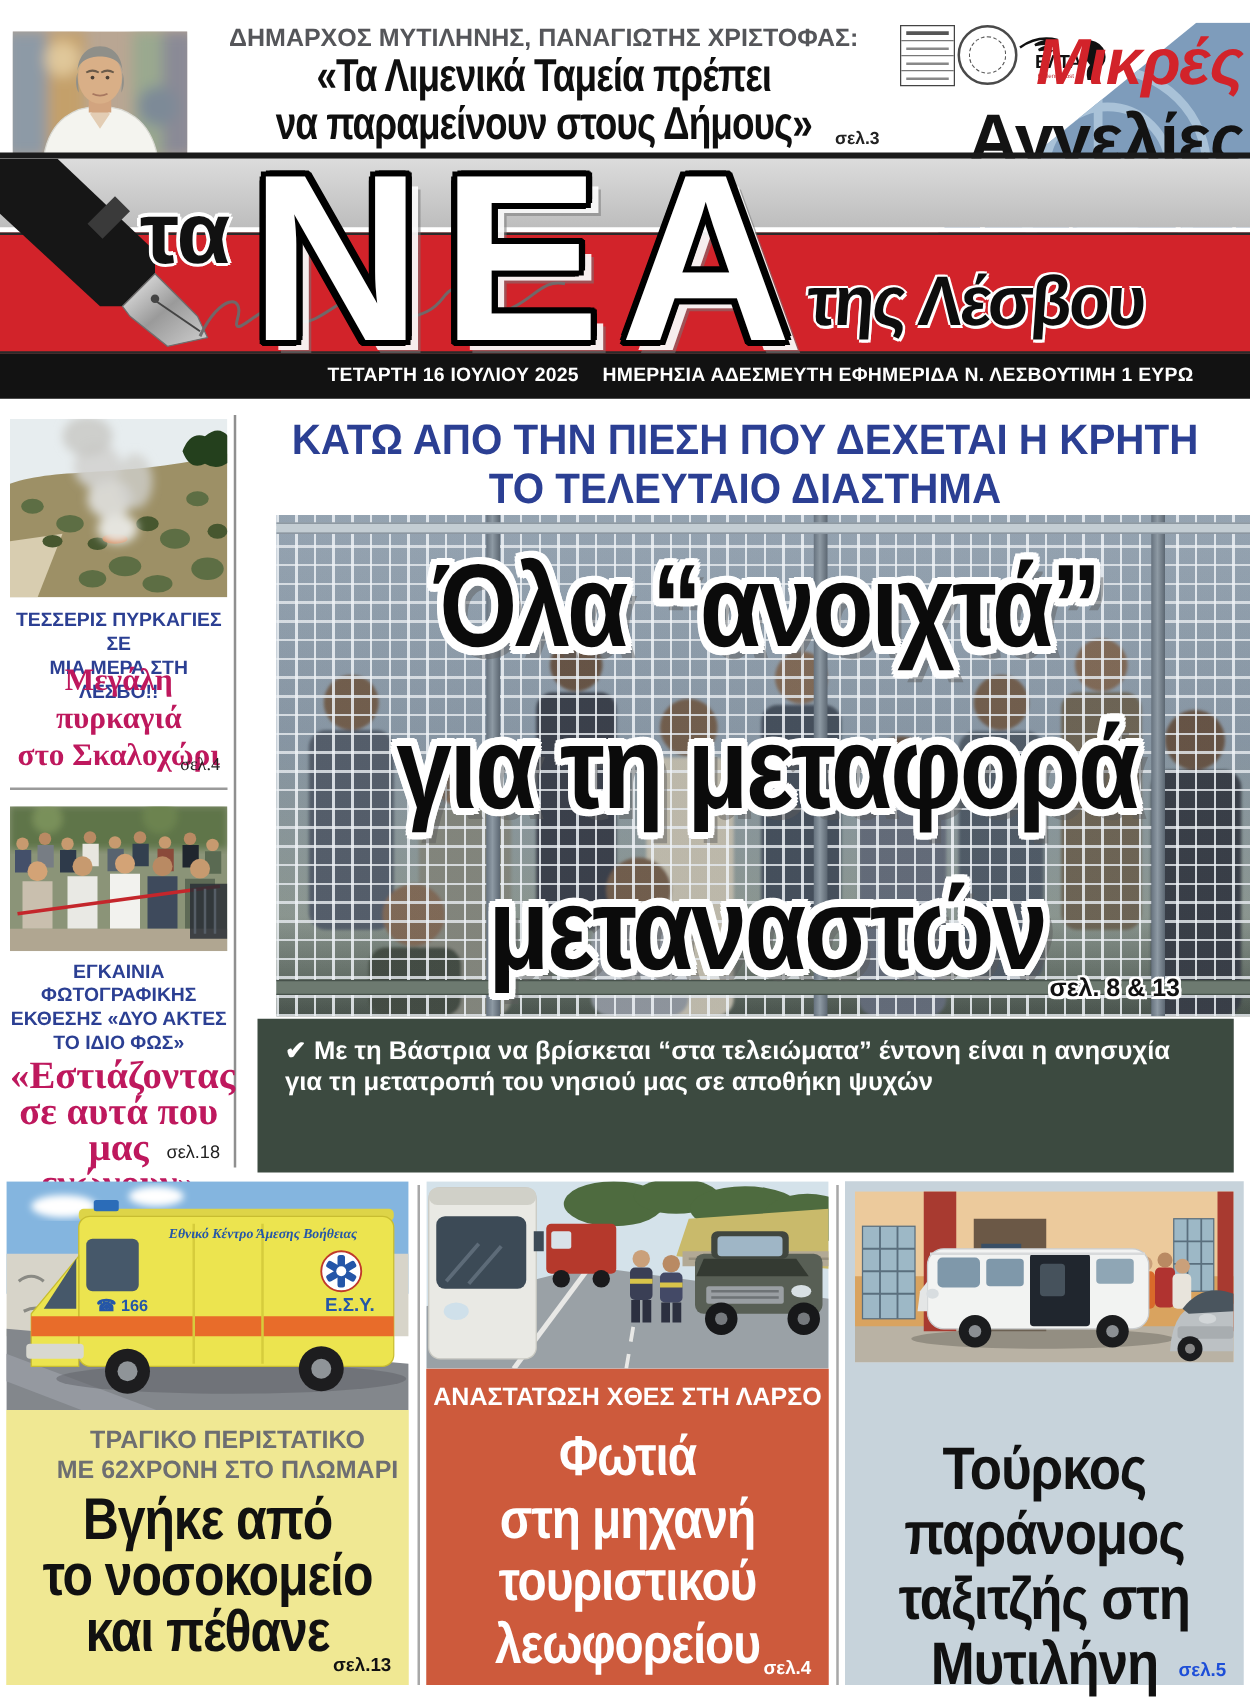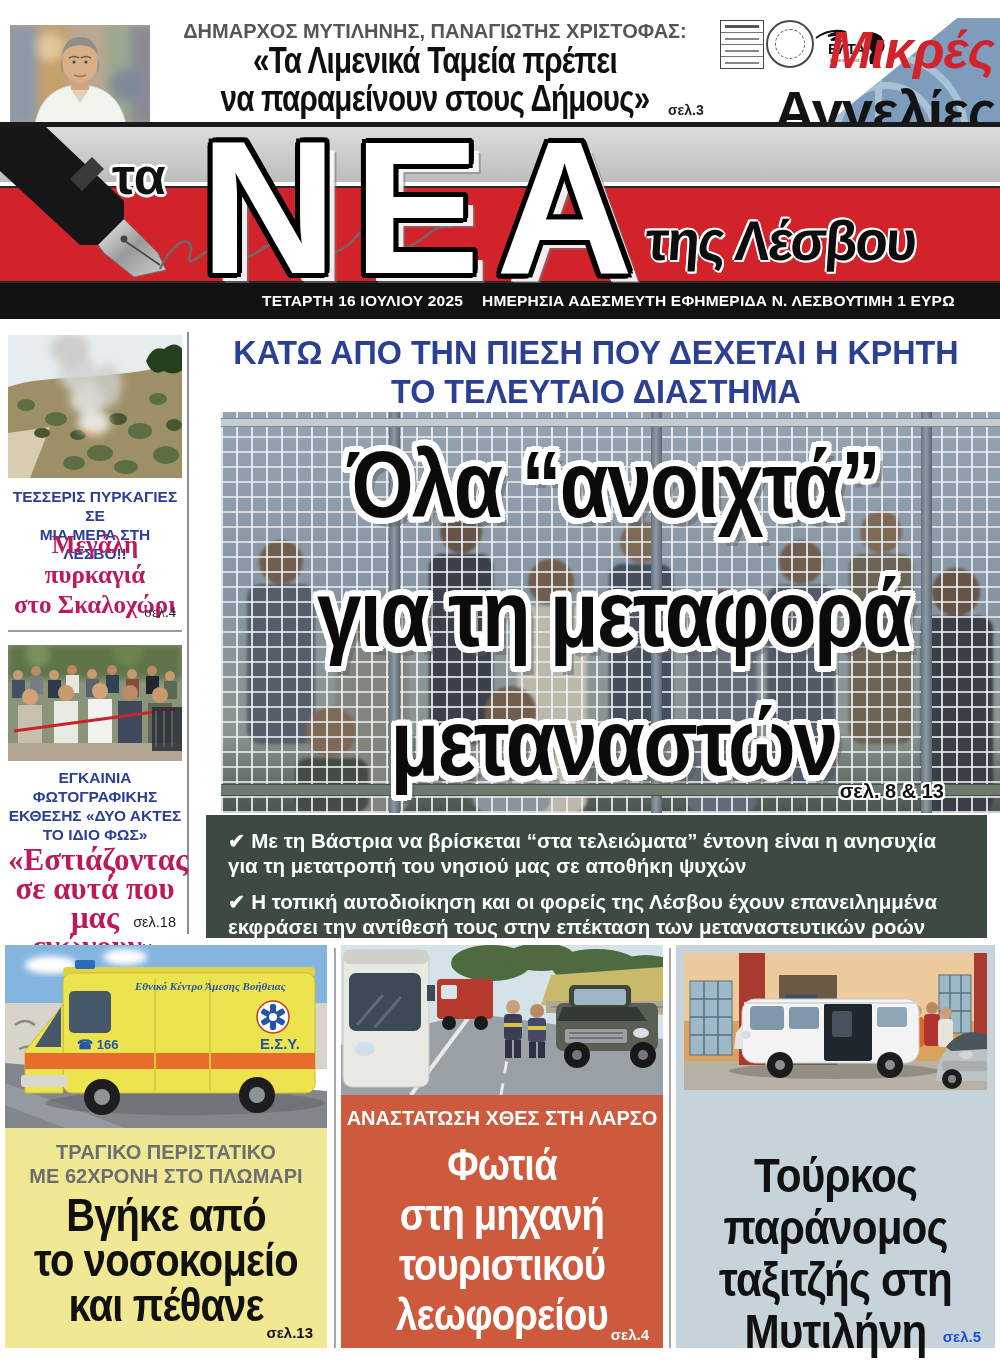--- a/index.html
+++ b/index.html
@@ -34,21 +34,21 @@
   .stamp{left:766px;top:20px;width:44px;height:44px;border:2px solid #4a4a4a;border-radius:50%;}
   .stamp:after{content:"";position:absolute;inset:7px;border:1.5px dashed #5a5a5a;border-radius:50%;}
   .elta{left:814px;top:26px;width:80px;height:40px;}
 
   
   .rule-top{left:0;top:122px;width:1000px;height:5px;background:#1a1a1a;}
   .band-gray{left:0;top:127px;width:1000px;height:55px;background:linear-gradient(#dcdcdc,#bdbdbd);
              border-bottom:4px solid #fff;}
   .band-red{left:0;top:186px;width:1000px;height:93px;background:#d2232a;border-top:2px solid #2a2a2a;
             border-bottom:2px solid #2a2a2a;}
-  .mast-prefix{left:112px;top:146px;font-size:52px;font-weight:900;color:#111;
+  .mast-prefix{left:112px;top:146px;font-size:70px;font-weight:900;color:#111;
                text-shadow:-3px 0 #fff,3px 0 #fff,0 -3px #fff,0 3px #fff,-2px -2px #fff,2px 2px #fff,-2px 2px #fff,2px -2px #fff;}
   .mast-title{left:200px;top:112px;font-size:190px;line-height:1;font-weight:900;
               letter-spacing:16px;color:#ffffff;
               text-shadow:
                -5px 0 #000,5px 0 #000,0 -5px #000,0 5px #000,
                -4px -4px #000,4px -4px #000,-4px 4px #000,4px 4px #000,
                -5px 3px #000,5px -3px #000,3px -5px #000,-3px 5px #000,
                10px 8px 0 rgba(255,255,255,.9),12px 10px 0 rgba(120,120,120,.55);}
   .mast-suffix{left:648px;top:208px;font-size:56px;font-weight:900;color:#0d0d0d;letter-spacing:-2px;
                transform:skewX(-4deg) scaleX(.95);transform-origin:left top;
@@ -94,21 +94,21 @@
              padding:13px 22px 0 22px;}
   .bullet{color:#fff;font-size:20.5px;line-height:25px;font-weight:700;margin-bottom:11px;}
   .bullet .chk{margin-right:6px;}
 
   
   .panel-div{top:948px;width:2px;height:400px;background:#a8a8a8;}
   .p1-bg{left:5px;top:1128px;width:322px;height:220px;background:#f0e893;}
   .p2-bg{left:341px;top:1095px;width:322px;height:253px;background:#cd5a3c;}
   .p3-bg{left:676px;top:945px;width:319px;height:403px;background:#c7d3db;}
   .b-kicker{position:absolute;width:100%;text-align:center;font-weight:700;}
-  .p1-kicker{left:5px;top:1140px;width:322px;color:#6d6e71;font-size:20px;line-height:24px;}
+  .p1-kicker{left:5px;top:1140px;width:322px;color:#6d6e71;font-size:20px;line-height:24px;padding-left:16px;}
   .p2-kicker{left:341px;top:1106px;width:322px;color:#ffffff;font-size:20px;line-height:24px;}
   .p3-kicker{left:676px;top:1100px;width:319px;color:#6d6e71;font-size:21px;line-height:25px;}
   .b-head{position:absolute;text-align:center;font-weight:900;letter-spacing:-1px;transform-origin:50% 0;}
   .p1-head{left:5px;top:1192px;width:322px;font-size:47px;line-height:45px;color:#111;transform:scaleX(.85);}
   .p2-head{left:341px;top:1140px;width:322px;font-size:45px;line-height:50px;color:#ffffff;transform:scaleX(.85);}
   .p3-head{left:676px;top:1150px;width:319px;font-size:48px;line-height:52px;color:#111;transform:scaleX(.88);}
   .b-ref{position:absolute;font-size:15px;font-weight:700;}
   .p1-ref{left:5px;top:1324px;width:308px;text-align:right;color:#111;}
   .p2-ref{left:341px;top:1326px;width:308px;text-align:right;color:#fff;}
   .p3-ref{left:676px;top:1328px;width:305px;text-align:right;color:#1d4ed8;}
@@ -370,21 +370,20 @@
     <div class="rail" style="top:6px;"></div>
     <div class="rail" style="top:372px;background:#6d7a70;border-color:#46514a;height:10px;"></div>
     <div class="lead-headline preline">Όλα “ανοιχτά”
 για τη μεταφορά
 μεταναστών</div>
     <div class="lead-ref">σελ. 8 &amp; 13</div>
   </div>
 
   <div class="abs green-box">
     <div class="bullet"><span class="chk">✔</span><span>Με τη Βάστρια να βρίσκεται “στα τελειώματα” έντονη είναι η ανησυχία για τη μετατροπή του νησιού μας σε αποθήκη ψυχών</span></div>
-    <div class="bullet"><span class="chk">✔</span><span>Η τοπική αυτοδιοίκηση και οι φορείς της Λέσβου έχουν επανειλημμένα εκφράσει την αντίθεσή τους στην επέκταση των μεταναστευτικών ροών</span></div>
   </div>
 
   <div class="abs panel-div" style="left:334px;"></div>
   <div class="abs panel-div" style="left:669px;"></div>
 
   <div class="abs photo" style="left:5px;top:945px;width:322px;height:183px;">
     <svg width="322" height="183" viewBox="0 0 322 183">
       <defs>
           <filter id="fcl">
             <feGaussianBlur stdDeviation="3"></feGaussianBlur>

